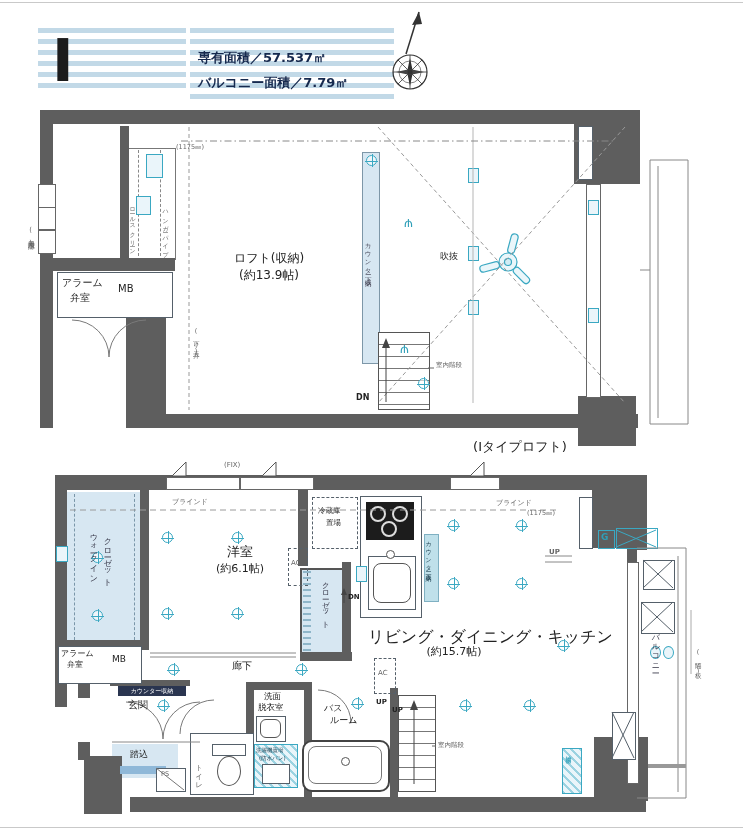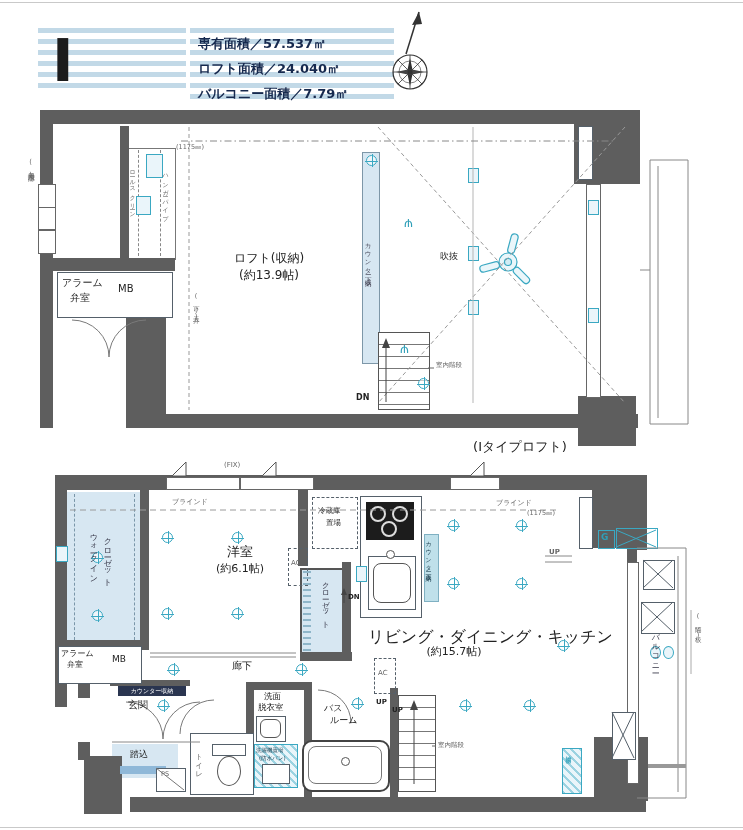--- a/index.html
+++ b/index.html
@@ -10,21 +10,21 @@
   .fill{position:absolute;background:#d7e7f2;z-index:1;}
   .win{position:absolute;background:#fff;border:1px solid #666;z-index:3;}
   .box{position:absolute;border:1px solid #55606a;background:#fff;z-index:3;}
   .nofill{background:transparent;}
   .dashed{border-style:dashed;}
   .tealb{border-color:#3aa8c2;}
   .lbl{position:absolute;color:#222;white-space:nowrap;z-index:6;line-height:1.1;}
   .v{writing-mode:vertical-rl;text-orientation:upright;letter-spacing:1px;}
   .navy{color:#16294e;font-weight:bold;}
   .teal{color:#2f9fb8;}
-  .gray{color:#666;}
+  .gray{color:#666;text-align:right;}
   .stripes{background:repeating-linear-gradient(180deg,#c2d9e7 0 5px,#ffffff 5px 11px);}
   .stairs{position:absolute;border:1px solid #555;z-index:3;
           background:repeating-linear-gradient(180deg,#ffffff 0 11px,#777 11px 12px);}
   .hatch{background-image:repeating-linear-gradient(45deg,rgba(58,168,194,.45) 0 2px,transparent 2px 6px);}
   .vhatch{background-image:repeating-linear-gradient(180deg,#8fb6c9 0 2px,transparent 2px 6px);}
   .dl{position:absolute;width:9px;height:9px;border:1px solid #3aa8c2;border-radius:50%;z-index:4;background:rgba(255,255,255,.6);}
   .dl::before{content:"";position:absolute;left:-2px;right:-2px;top:50%;height:1px;background:#3aa8c2;}
   .dl::after{content:"";position:absolute;top:-2px;bottom:-2px;left:50%;width:1px;background:#3aa8c2;}
   .clip{position:absolute;border:1px solid #3aa8c2;background:#eaf5fa;z-index:4;}
   .xunit{position:absolute;border:1px solid #55606a;background:#fff;z-index:3;}
@@ -34,23 +34,22 @@
 </head>
 <body>
 
 <div id="stage">
   <div class="hairline" style="top:2px"></div>
   <div class="hairline" style="top:827px"></div>
 
   <div class="abs stripes" style="left:38px;top:28px;width:148px;height:66px;z-index:2;display:flex;align-items:center;padding-left:14px;box-sizing:border-box">
     <span style="font-size:58px;font-weight:bold;color:#1c1c1c;line-height:.9">I</span>
   </div>
-  <div class="abs stripes" style="left:190px;top:28px;width:204px;height:76px;z-index:2;padding:3px 0 0 8px;box-sizing:border-box">
+  <div class="abs stripes" style="left:190px;top:28px;width:204px;height:76px;z-index:2;padding:17px 0 0 8px;box-sizing:border-box">
     <div class="navy" style="font-size:13px;height:25px;display:flex;align-items:center">専有面積／57.537㎡</div>
-    <div class="navy" style="font-size:13px;height:25px;display:flex;align-items:center">ロフト面積／24.040㎡</div>
     <div class="navy" style="font-size:13px;height:25px;display:flex;align-items:center">バルコニー面積／7.79㎡</div>
   </div>
   <svg class="abs" style="left:383px;top:8px;z-index:2" width="58" height="90" viewBox="0 0 58 90">
     <line x1="36" y1="4" x2="23" y2="46" stroke="#333" stroke-width="1.5"></line>
     <path d="M36 4 L29 17 L39 16 Z" fill="#333"></path>
     <circle cx="27" cy="64" r="17" fill="none" stroke="#333" stroke-width="1.2"></circle>
     <circle cx="27" cy="64" r="11" fill="none" stroke="#333" stroke-width=".6"></circle>
     <g stroke="#333" stroke-width=".8">
       <line x1="27" y1="47" x2="27" y2="81"></line>
         <line x1="10" y1="64" x2="44" y2="64"></line>

